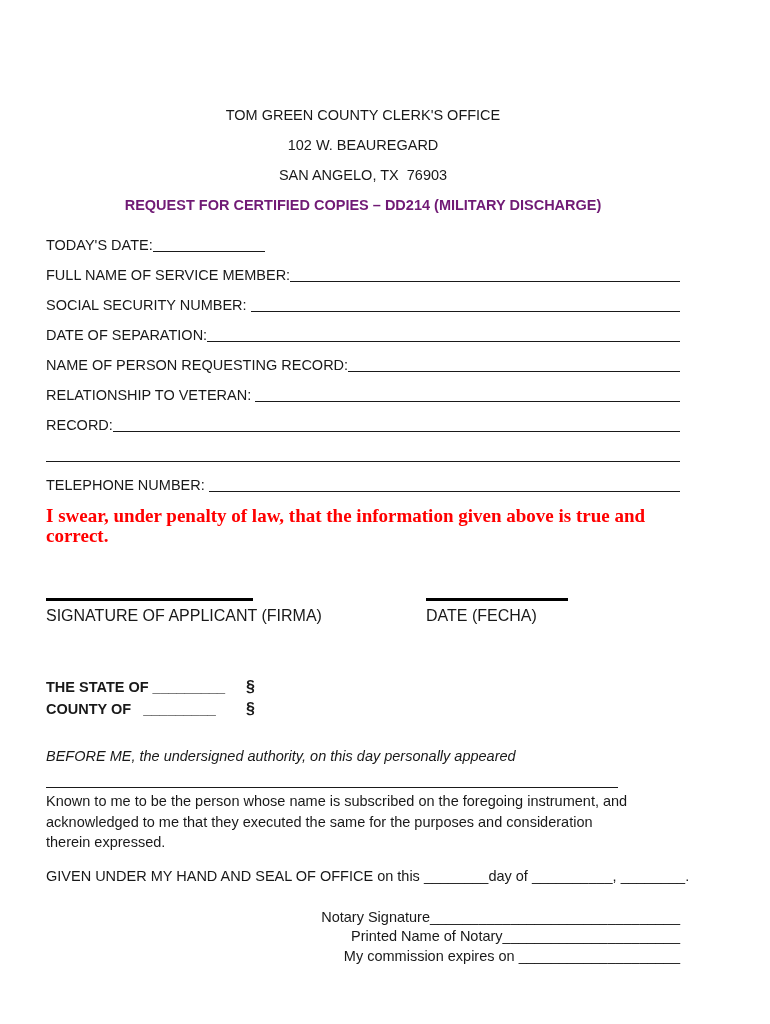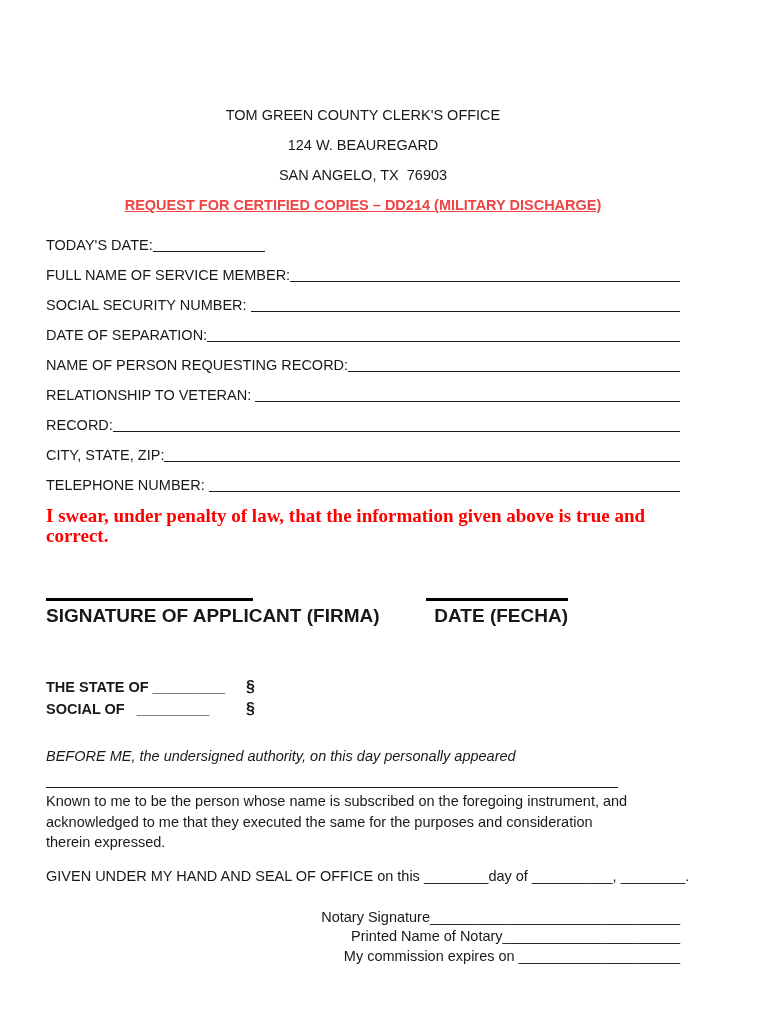--- a/index.html
+++ b/index.html
@@ -3,40 +3,40 @@
 <meta charset="utf-8">
 <style>
   html, body { margin: 0; padding: 0; background: #ffffff; }
   .page {
     width: 770px; height: 1024px; margin: 16px auto; background: #ffffff;
     color: #191919; font-family: "Liberation Sans", "DejaVu Sans", sans-serif;
     font-size: 14.5px; box-sizing: border-box; padding: 84px 90px 0 46px;
     overflow: hidden; position: relative;
   }
   .hline { margin: 0; text-align: center; height: 30px; line-height: 30px; white-space: pre; }
-  .title-text { color: #ef4444; font-weight: bold; text-decoration: underline; }
+  .title-text { color: #701a75; font-weight: bold; }
 
   .fields { margin-top: 10px; }
   .frow { display: flex; height: 30px; line-height: 30px; }
   .lbl { white-space: pre; flex: 0 0 auto; }
   .fill { flex: 1 1 auto; border-bottom: 1px solid #1a1a1a; align-self: flex-end; margin-bottom: 8px; }
   .fill.short { flex: 0 0 112px; }
 
   .oath {
     margin: 6px 0 0 0; color: #FF0000; font-weight: bold;
     font-family: "Liberation Serif", "DejaVu Serif", serif;
     font-size: 19px; line-height: 20px;
   }
 
   .sig-section { display: flex; margin-top: 52px; }
   .sig-col.left { width: 207px; margin-right: 173px; }
   .sig-col.right { width: 142px; }
   .sig-line { border-top: 3px solid #000000; height: 0; margin-bottom: 5px; }
-  .sig-label { font-weight: bold; font-size: 19px; white-space: nowrap; line-height: 20px; }
-  .sig-label.center { text-align: right; }
+  .sig-label { font-weight: normal; font-size: 16px; white-space: nowrap; line-height: 20px; }
+  .sig-label.center { text-align: left; }
 
   .jurat { margin-top: 50px; }
   .jrow { position: relative; height: 22px; line-height: 22px; }
   .j-label { white-space: pre; font-weight: bold; }
   .section-sign { position: absolute; left: 200px; top: 0; font-weight: bold; font-size: 16px; }
 
   .before-me { margin: 26px 0 0 0; line-height: 20px; font-style: italic; }
   .appeared-line { width: 572px; height: 21px; border-bottom: 1px solid #1a1a1a; }
   .known { margin: 3px 0 0 0; line-height: 20.5px; width: 590px; }
   .given { margin: 13px 0 0 0; line-height: 20px; white-space: pre; }
@@ -44,21 +44,21 @@
   .notary { margin: 22px 0 0 273px; line-height: 19.5px; }
   .notary p { margin: 0; white-space: pre; text-align: right; }
 </style>
 </head>
 <body>
 
 <div class="page">
 
   <div>
     <p class="hline">TOM GREEN COUNTY CLERK'S OFFICE</p>
-    <p class="hline">124 W. BEAUREGARD</p>
+    <p class="hline">102 W. BEAUREGARD</p>
     <p class="hline">SAN ANGELO, TX  76903</p>
     <p class="hline"><span class="title-text">REQUEST FOR CERTIFIED COPIES – DD214 (MILITARY DISCHARGE)</span></p>
   </div>
 
   <div class="fields">
     <div class="frow">
       <span class="lbl">TODAY'S DATE:</span>
       <span class="fill short"></span>
     </div>
     <div class="frow">
@@ -79,21 +79,20 @@
     </div>
     <div class="frow">
       <span class="lbl">RELATIONSHIP TO VETERAN: </span>
       <span class="fill"></span>
     </div>
     <div class="frow">
       <span class="lbl">RECORD:</span>
       <span class="fill"></span>
     </div>
     <div class="frow">
-      <span class="lbl">CITY, STATE, ZIP:</span>
       <span class="fill"></span>
     </div>
     <div class="frow">
       <span class="lbl">TELEPHONE NUMBER: </span>
       <span class="fill"></span>
     </div>
   </div>
 
   <p class="oath">I swear, under penalty of law, that the information given above is true and correct.</p>
 
@@ -107,21 +106,21 @@
       <div class="sig-label center">DATE (FECHA)</div>
     </div>
   </div>
 
   <div class="jurat">
     <div class="jrow">
       <span class="j-label">THE STATE OF _________</span>
       <span class="section-sign">§</span>
     </div>
     <div class="jrow">
-      <span class="j-label">SOCIAL OF   _________</span>
+      <span class="j-label">COUNTY OF   _________</span>
       <span class="section-sign">§</span>
     </div>
 
     <p class="before-me">BEFORE ME, the undersigned authority, on this day personally appeared</p>
     <div class="appeared-line"></div>
     <p class="known">Known to me to be the person whose name is subscribed on the foregoing instrument, and acknowledged to me that they executed the same for the purposes and consideration therein expressed.</p>
     <p class="given">GIVEN UNDER MY HAND AND SEAL OF OFFICE on this ________day of __________, ________.</p>
   </div>
 
   <div class="notary">

